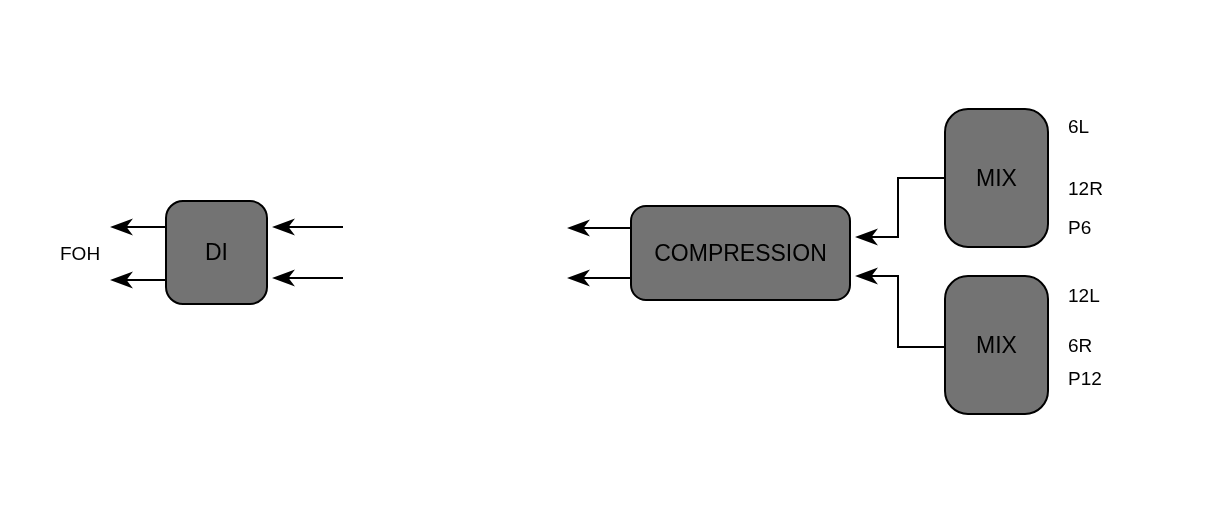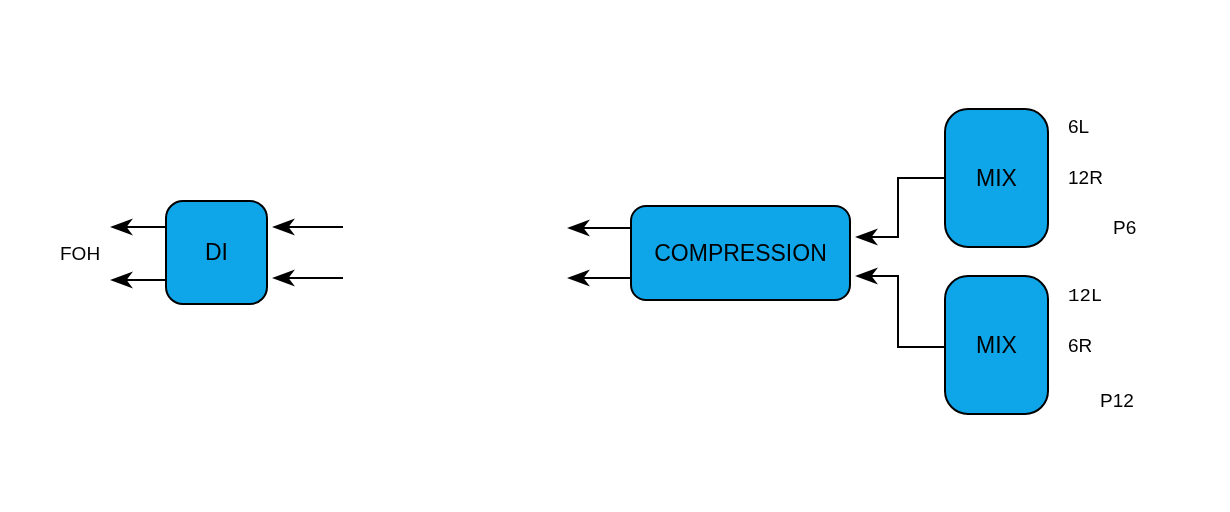--- a/index.html
+++ b/index.html
@@ -22,21 +22,21 @@
   svg.wires {
     position: absolute;
     left: 0;
     top: 0;
     z-index: 1;
   }
   .node {
     position: absolute;
     box-sizing: border-box;
     border: 2px solid #000000;
-    background: #0ea5e9;
+    background: #737373;
     display: flex;
     align-items: center;
     justify-content: center;
     text-align: center;
     font-size: 23px;
     line-height: 27px;
     z-index: 2;
   }
   .node-di {
     left: 165px; top: 200px; width: 103px; height: 105px;
@@ -63,25 +63,25 @@
     font-size: 19px;
     line-height: 28px;
     white-space: nowrap;
     z-index: 2;
   }
   .foh-label {
     left: 60px; top: 240px; width: 50px; text-align: left;
   }
   .port-label { left: 1068px; }
   .port-t0 { top: 113px; }
-  .port-t1 { top: 164px; }
-  .port-t2 { top: 214px; margin-left: 45px; }
-  .port-b0 { top: 282px; font-family: Liberation Mono, monospace; }
+  .port-t1 { top: 175px; }
+  .port-t2 { top: 214px; }
+  .port-b0 { top: 282px; }
   .port-b1 { top: 332px; }
-  .port-b2 { top: 387px; margin-left: 32px; }
+  .port-b2 { top: 365px; }
 </style>
 </head>
 <body>
 
 <div class="canvas">
 
   <svg class="wires" width="1230" height="512" viewBox="0 0 1230 512">
     <g stroke="#000000" stroke-width="2" fill="none">
 
       <path d="M 165,227 L 126,227"></path>

